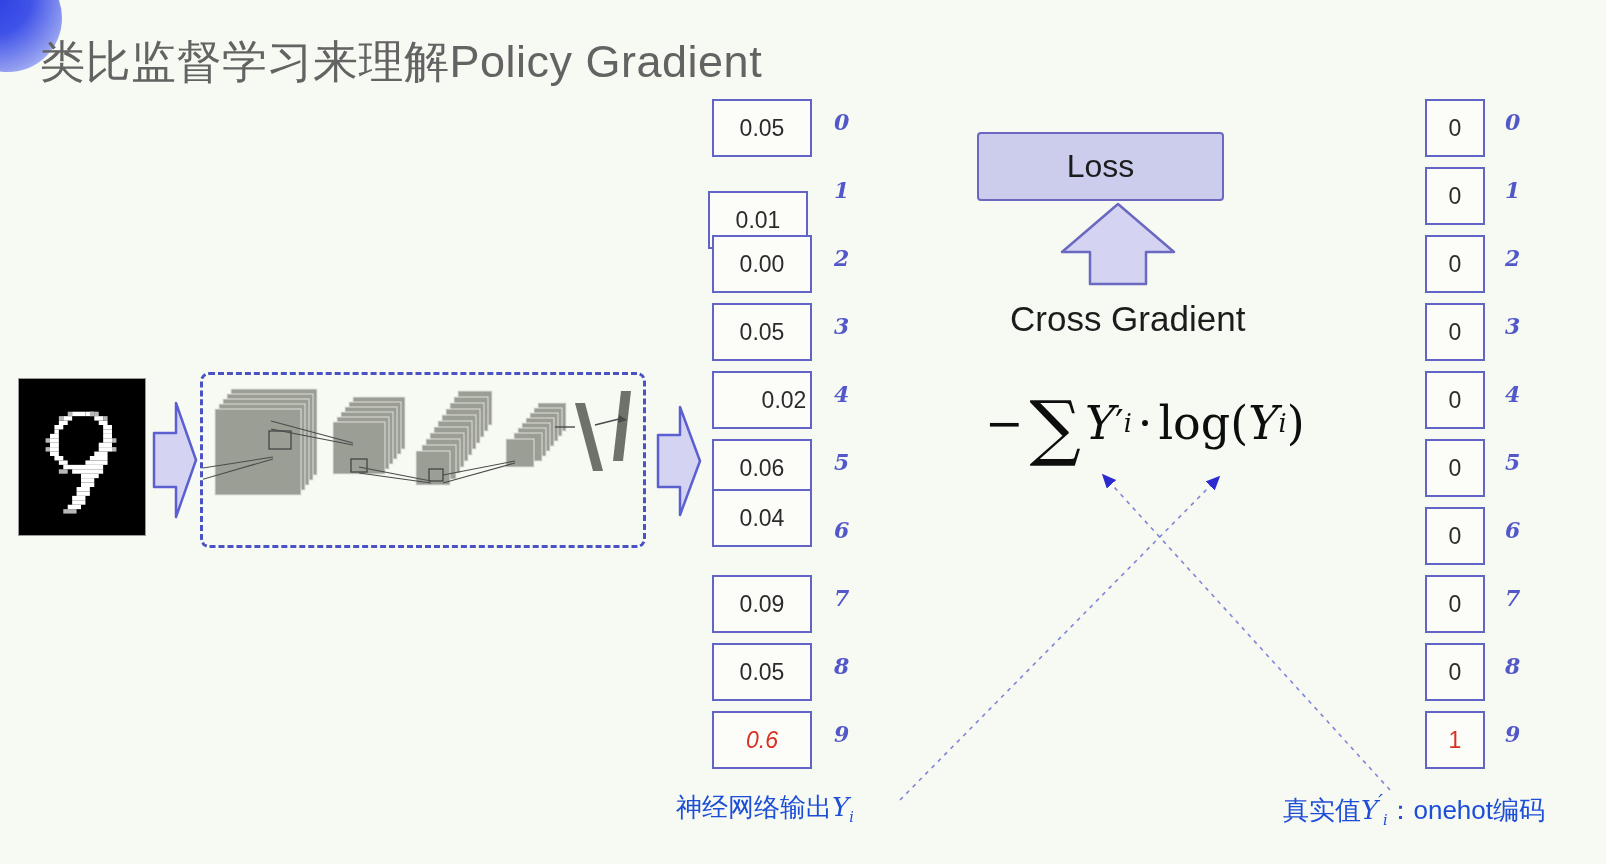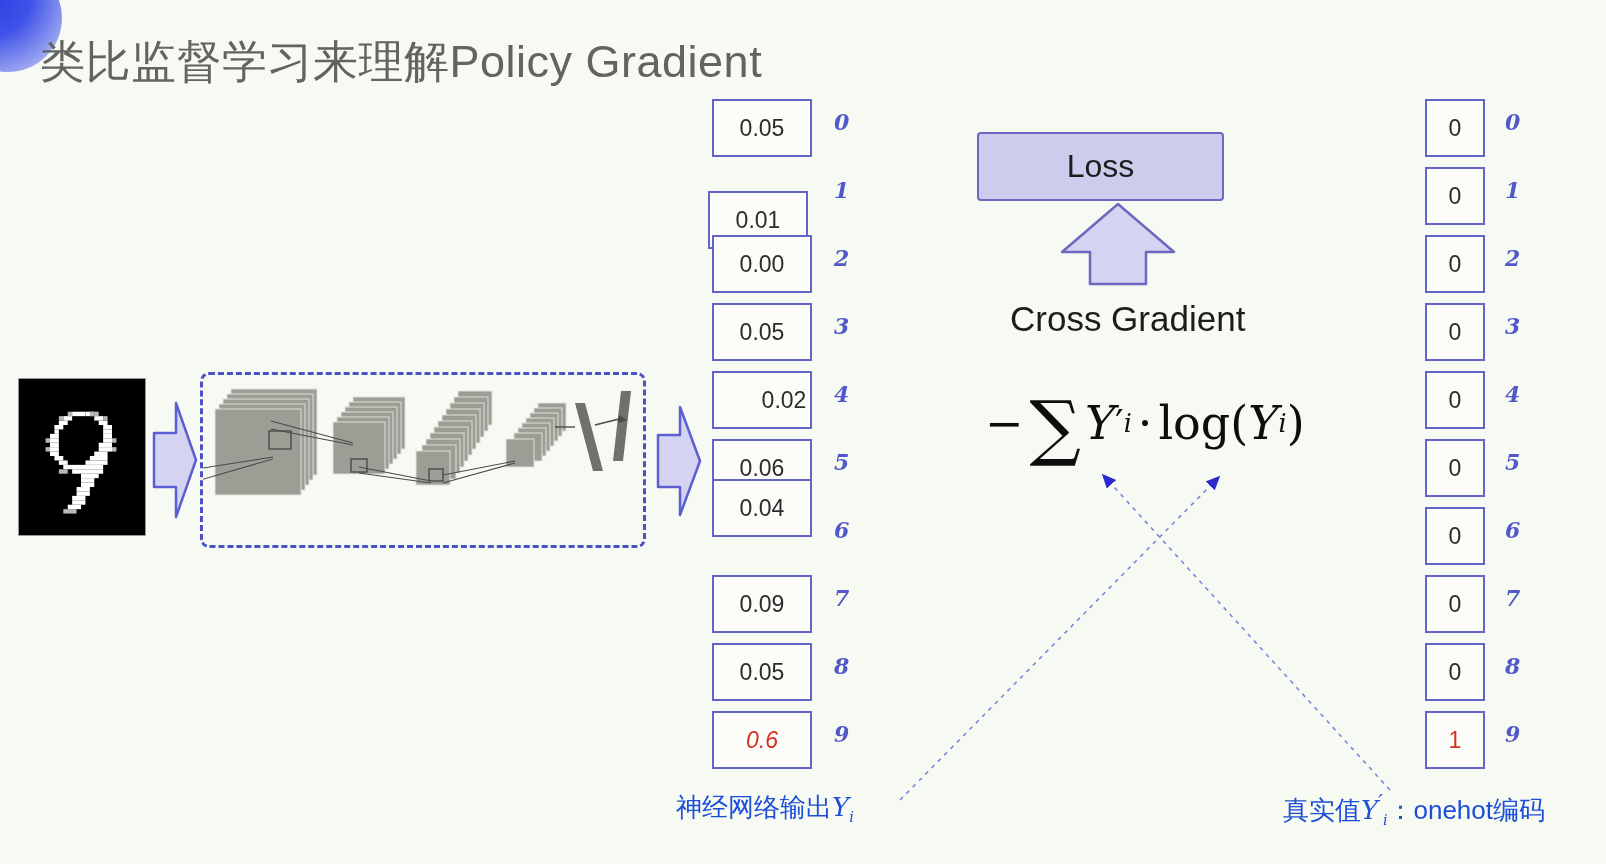--- a/index.html
+++ b/index.html
@@ -296,21 +296,21 @@
     <polygon points="2,32 24,32 24,4 44,58 24,112 24,84 2,84" fill="#d4d4f2" stroke="#5b5fd0" stroke-width="2.5" stroke-linejoin="round"></polygon>
   </svg>
 
   <div id="prediction-vector">
     <div class="vec-box wide" style="left:712px; top:99px;">0.05</div>
     <div class="vec-box wide" style="left:708px; top:167px;margin-top:24px;">0.01</div>
     <div class="vec-box wide" style="left:712px; top:235px;">0.00</div>
     <div class="vec-box wide" style="left:712px; top:303px;">0.05</div>
     <div class="vec-box wide" style="left:712px; top:371px;padding-left:44px;">0.02</div>
     <div class="vec-box wide" style="left:712px; top:439px;">0.06</div>
-    <div class="vec-box wide" style="left:712px; top:479px;">0.04</div>
+    <div class="vec-box wide" style="left:712px; top:489px;">0.04</div>
     <div class="vec-box wide" style="left:712px; top:575px;">0.09</div>
     <div class="vec-box wide" style="left:712px; top:643px;">0.05</div>
     <div class="vec-box wide hot" style="left:712px; top:711px;font-style:italic;">0.6</div>
 
     <div class="vec-idx" style="left:834px; top:109px;">0</div>
     <div class="vec-idx" style="left:834px; top:177px;">1</div>
     <div class="vec-idx" style="left:834px; top:245px;">2</div>
     <div class="vec-idx" style="left:834px; top:313px;">3</div>
     <div class="vec-idx" style="left:834px; top:381px;">4</div>
     <div class="vec-idx" style="left:834px; top:449px;">5</div>

